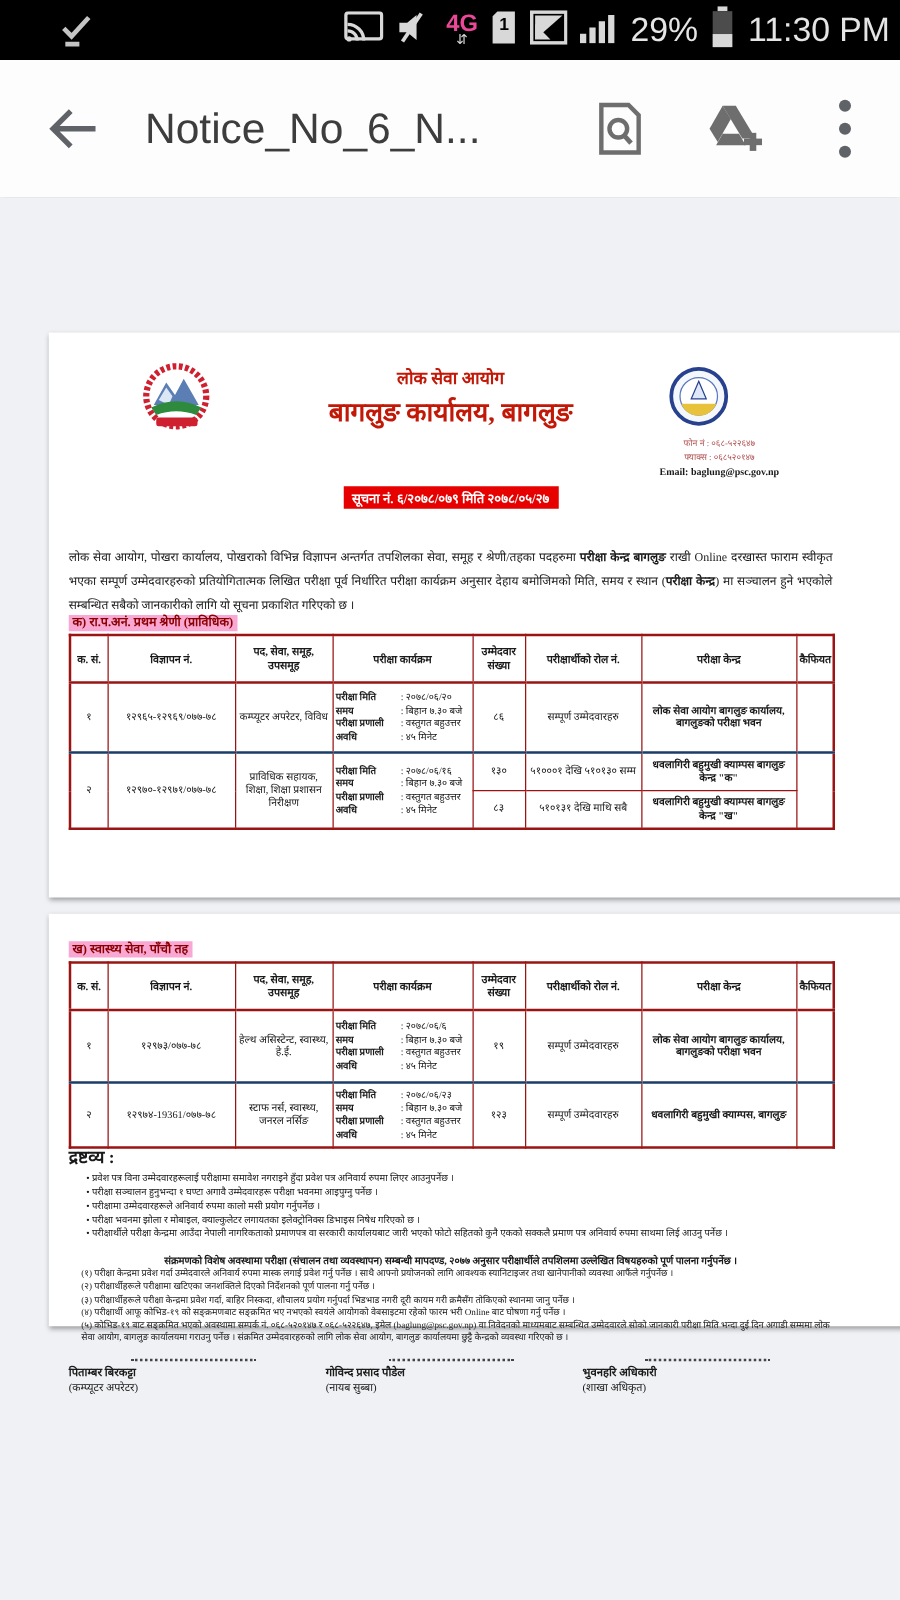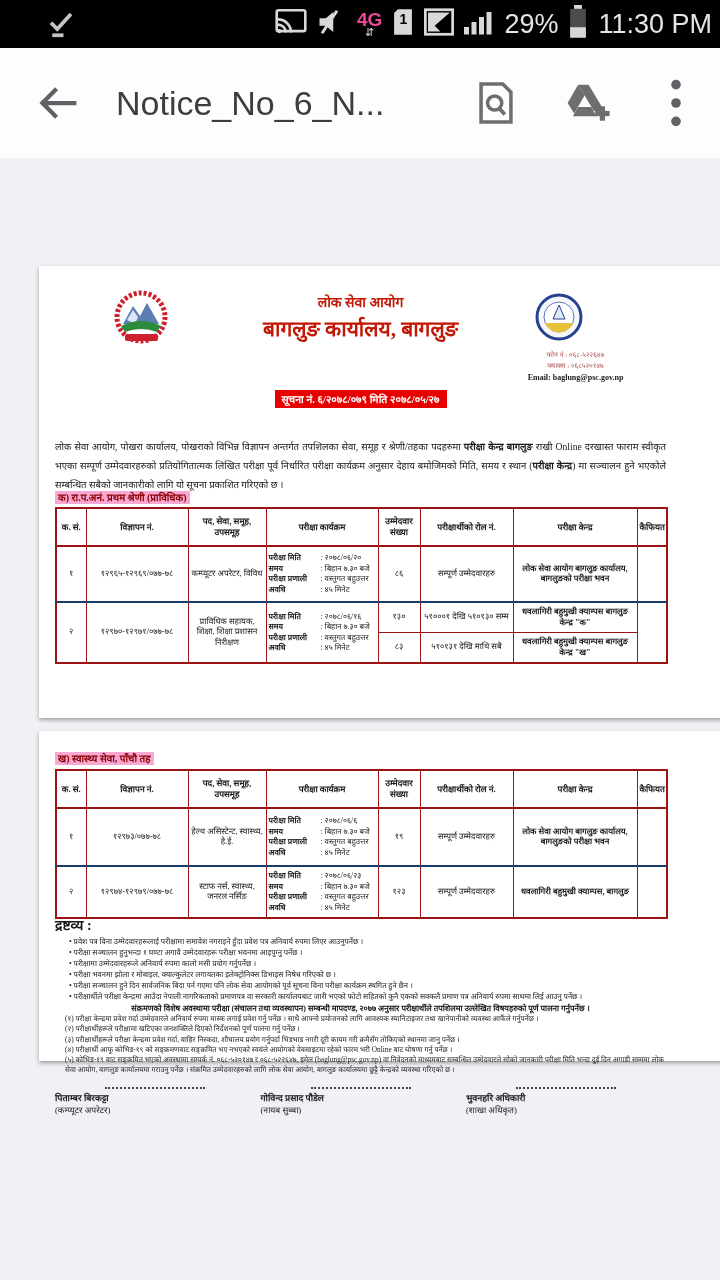--- a/index.html
+++ b/index.html
@@ -337,21 +337,21 @@
                 <span>: ४५ मिनेट</span>
               </div>
         </td>
         <td>१९</td>
         <td>सम्पूर्ण उम्मेदवारहरु</td>
         <td class="bold-cell">लोक सेवा आयोग बागलुङ कार्यालय, बागलुङको परीक्षा भवन</td>
         <td></td>
       </tr>
       <tr class="navy" style="height:52px;">
         <td>२</td>
-        <td>१२९७४-१२९७९/०७७-७८</td>
+        <td>१२९७४-19361/०७७-७८</td>
         <td>स्टाफ नर्स, स्वास्थ्य, जनरल नर्सिङ</td>
         <td class="prog">
           <div class="pl">
                 <b>परीक्षा मिति</b>
                 <span>: २०७८/०६/२३</span>
               </div>
           <div class="pl">
                 <b>समय</b>
                 <span>: बिहान ७.३० बजे</span>
               </div>
@@ -372,21 +372,20 @@
     </tbody>
       </table>
 
     <div class="notes">
       <div class="notes-label">द्रष्टव्य :</div>
       <ul>
         <li>प्रवेश पत्र विना उम्मेदवारहरूलाई परीक्षामा समावेश नगराइने हुँदा प्रवेश पत्र अनिवार्य रुपमा लिएर आउनुपर्नेछ ।</li>
         <li>परीक्षा सञ्चालन हुनुभन्दा १ घण्टा अगावै उम्मेदवारहरू परीक्षा भवनमा आइपुग्नु पर्नेछ ।</li>
         <li>परीक्षामा उम्मेदवारहरूले अनिवार्य रुपमा कालो मसी प्रयोग गर्नुपर्नेछ ।</li>
         <li>परीक्षा भवनमा झोला र मोबाइल, क्याल्कुलेटर लगायतका इलेक्ट्रोनिक्स डिभाइस निषेध गरिएको छ ।</li>
-        <li>परीक्षा सञ्चालन हुने दिन सार्वजनिक बिदा पर्न गएमा पनि लोक सेवा आयोगको पूर्व सूचना विना परीक्षा कार्यक्रम स्थगित हुने छैन ।</li>
         <li>परीक्षार्थीले परीक्षा केन्द्रमा आउँदा नेपाली नागरिकताको प्रमाणपत्र वा सरकारी कार्यालयबाट जारी भएको फोटो सहितको कुनै एकको सक्कलै प्रमाण पत्र अनिवार्य रुपमा साथमा लिई आउनु पर्नेछ ।</li>
       </ul>
     </div>
 
     <div class="covid">
       <div class="covid-head">संक्रमणको विशेष अवस्थामा परीक्षा (संचालन तथा व्यवस्थापन) सम्बन्धी मापदण्ड, २०७७ अनुसार परीक्षार्थीले तपशिलमा उल्लेखित विषयहरुको पूर्ण पालना गर्नुपर्नेछ ।</div>
       <div class="covid-item">(१) परीक्षा केन्द्रमा प्रवेश गर्दा उम्मेदवारले अनिवार्य रुपमा मास्क लगाई प्रवेश गर्नु पर्नेछ । साथै आफ्नो प्रयोजनको लागि आवश्यक स्यानिटाइजर तथा खानेपानीको व्यवस्था आफैंले गर्नुपर्नेछ ।</div>
       <div class="covid-item">(२) परीक्षार्थीहरूले परीक्षामा खटिएका जनशक्तिले दिएको निर्देशनको पूर्ण पालना गर्नु पर्नेछ ।</div>
       <div class="covid-item">(३) परीक्षार्थीहरूले परीक्षा केन्द्रमा प्रवेश गर्दा, बाहिर निस्कदा, शौचालय प्रयोग गर्नुपर्दा भिडभाड नगरी दूरी कायम गरी क्रमैसँग तोकिएको स्थानमा जानु पर्नेछ ।</div>
       <div class="covid-item">(४) परीक्षार्थी आफू कोभिड-१९ को सङ्क्रमणबाट सङ्क्रमित भए नभएको स्वयंले आयोगको वेबसाइटमा रहेको फारम भरी Online बाट घोषणा गर्नु पर्नेछ ।</div>

